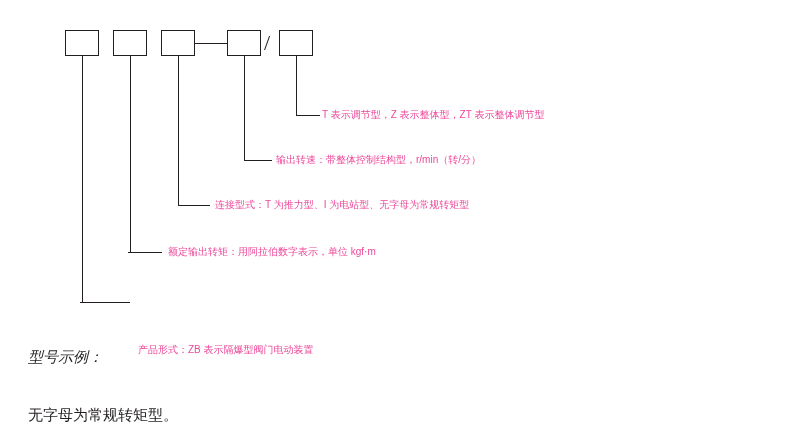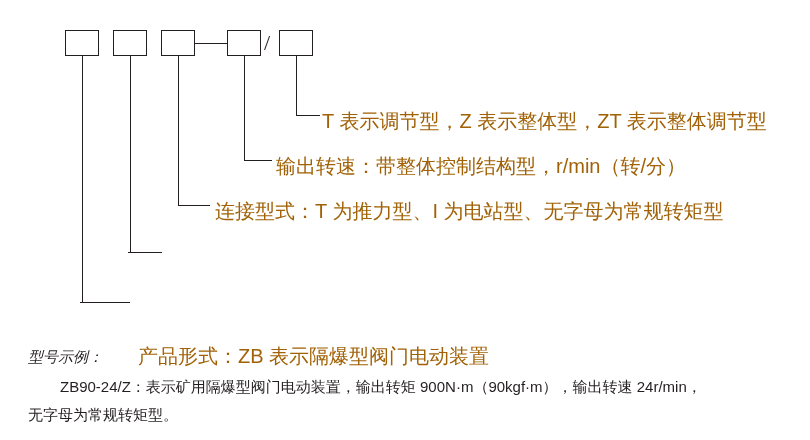--- a/index.html
+++ b/index.html
@@ -44,24 +44,24 @@
   }
   .hline {
     position: absolute;
     height: 1px;
     background: #231f20;
   }
 
   
   .note {
     position: absolute;
-    font-size: 20px;
+    font-size: 10px;
     line-height: 1.35;
     white-space: nowrap;
-    color: #a16207;
+    color: #ec4899;
   }
 
   
   .example-title {
     position: absolute;
     left: 28px;
     top: 348px;
     font-size: 15px;
     white-space: nowrap;
     font-style: italic;
@@ -101,22 +101,22 @@
   <div class="vline" style="left:244px;top:56px;height:104px;"></div>
   <div class="hline" style="left:244px;top:160px;width:28px;"></div>
   <div class="note" style="left:276px;top:153px;">输出转速：带整体控制结构型，r/min（转/分）</div>
 
   <div class="vline" style="left:178px;top:56px;height:149px;"></div>
   <div class="hline" style="left:178px;top:205px;width:32px;"></div>
   <div class="note" style="left:215px;top:198px;">连接型式：T 为推力型、I 为电站型、无字母为常规转矩型</div>
 
   <div class="vline" style="left:130px;top:56px;height:196px;"></div>
   <div class="hline" style="left:128px;top:252px;width:34px;"></div>
+  <div class="note" style="left:168px;top:245px;">额定输出转矩：用阿拉伯数字表示，单位 kgf·m</div>
 
   <div class="vline" style="left:82px;top:56px;height:246px;"></div>
   <div class="hline" style="left:80px;top:302px;width:50px;"></div>
   <div class="note" style="left:138px;top:295px;margin-top:48px;">产品形式：ZB 表示隔爆型阀门电动装置</div>
 
   <div class="example-title">型号示例：</div>
-  <div class="example-line1">ZB90-24/Z：表示矿用隔爆型阀门电动装置，输出转矩 900N·m（90kgf·m），输出转速 24r/min，</div>
   <div class="example-line2">无字母为常规转矩型。</div>
 
 </div>
 
 </body></html>

